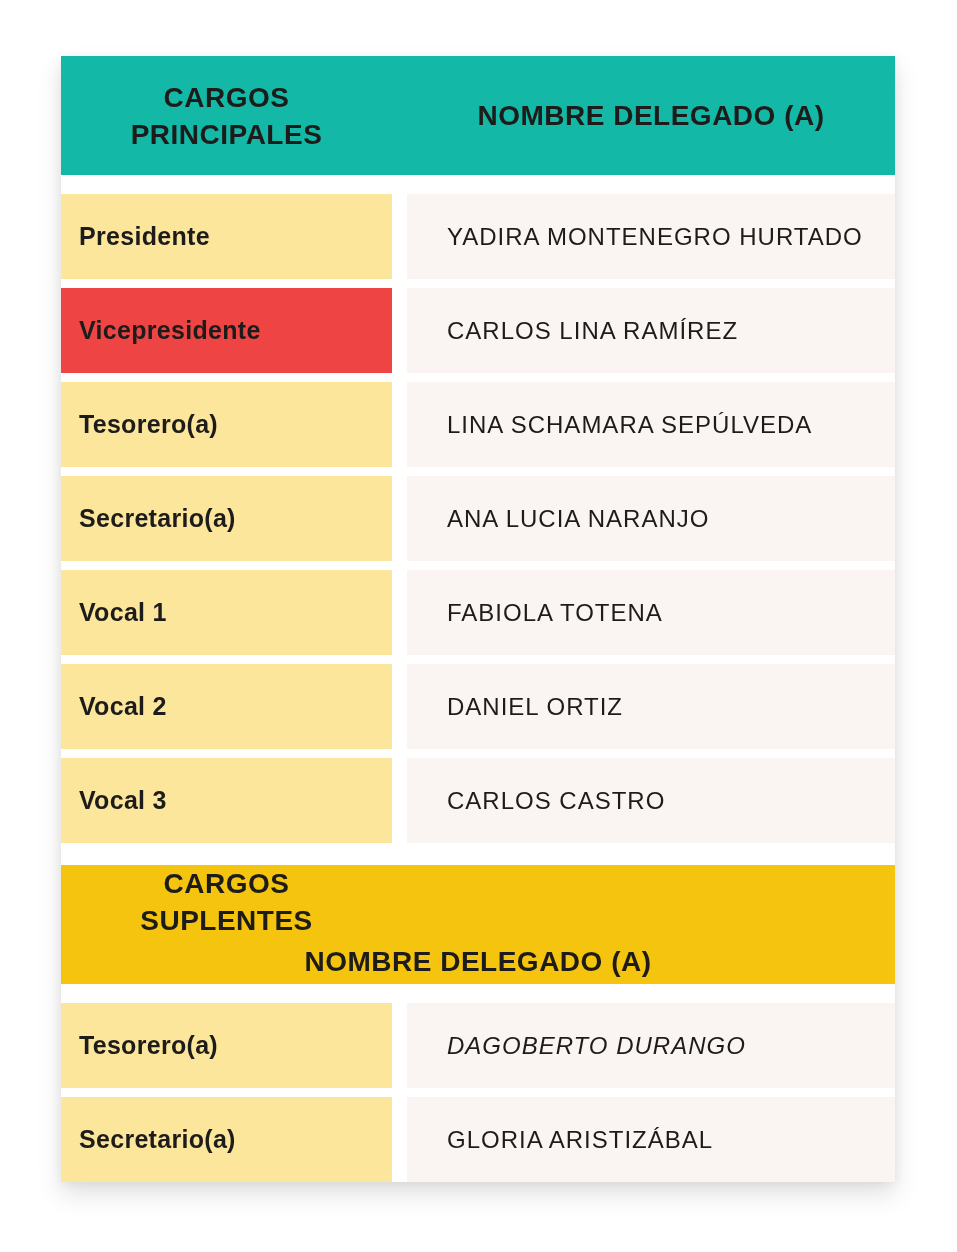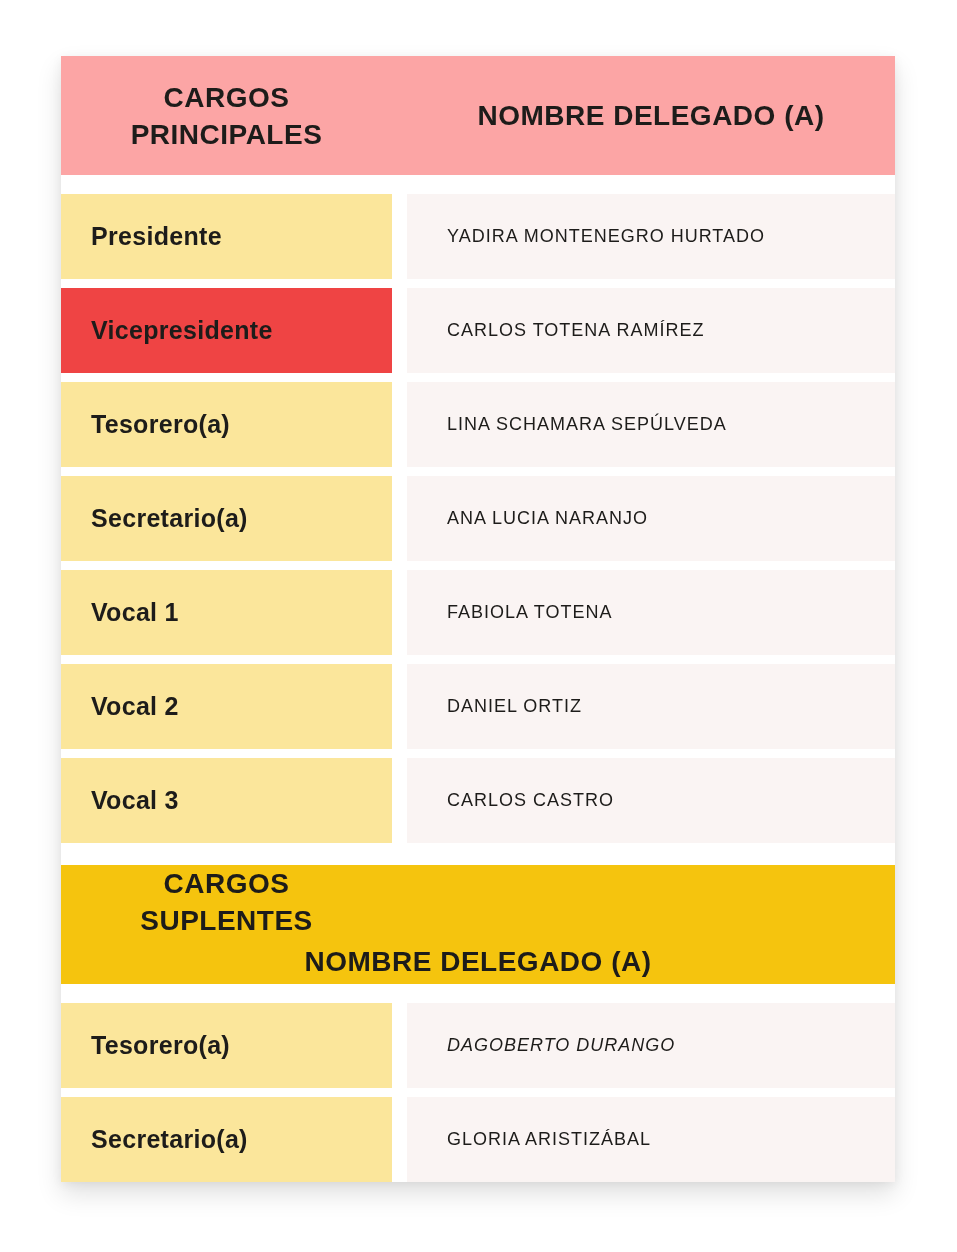--- a/index.html
+++ b/index.html
@@ -44,61 +44,61 @@
   .row{
     display:flex;
     margin-top:9px;
   }
   .row.first{margin-top:19px;}
   .cargo-cell{
     width:331px;
     height:85px;
     margin-right:15px;
     display:flex;align-items:center;
-    padding-left:30px;
+    padding-left:18px;
     box-sizing:border-box;
     font-weight:bold;
     font-size:25px;
     letter-spacing:0.3px;
   }
   .name-cell{
     flex:1;
     height:85px;
     display:flex;align-items:center;
     padding-left:40px;
     box-sizing:border-box;
     font-weight:normal;
-    font-size:18px;
+    font-size:24px;
     letter-spacing:1px;
     text-align:center;
   }
   .spacer{height:22px;}
 </style>
 </head>
 <body>
 
 <div class="canvas" style="color: rgb(29, 28, 26);">
   <div class="board">
 
-    <div class="section-header hdr-bg" style="background: #fca5a5;">
+    <div class="section-header hdr-bg" style="background: #14b8a6;">
       <div class="hdr-left">
         <div class="hdr-text">CARGOS PRINCIPALES</div>
       </div>
       <div class="hdr-right">
         <div class="hdr-text wide">NOMBRE DELEGADO (A)</div>
       </div>
     </div>
 
     <div class="row first">
       <div class="cargo-cell" style="background: rgb(251, 230, 155);">Presidente</div>
       <div class="name-cell" style="background: rgb(250, 244, 243);">YADIRA MONTENEGRO HURTADO</div>
     </div>
     <div class="row">
       <div class="cargo-cell" style="background: #ef4444;">Vicepresidente</div>
-      <div class="name-cell" style="background: rgb(250, 244, 243);">CARLOS TOTENA RAMÍREZ</div>
+      <div class="name-cell" style="background: rgb(250, 244, 243);">CARLOS LINA RAMÍREZ</div>
     </div>
     <div class="row">
       <div class="cargo-cell" style="background: rgb(251, 230, 155);">Tesorero(a)</div>
       <div class="name-cell" style="background: rgb(250, 244, 243);">LINA SCHAMARA SEPÚLVEDA</div>
     </div>
     <div class="row">
       <div class="cargo-cell" style="background: rgb(251, 230, 155);">Secretario(a)</div>
       <div class="name-cell" style="background: rgb(250, 244, 243);">ANA LUCIA NARANJO</div>
     </div>
     <div class="row">

